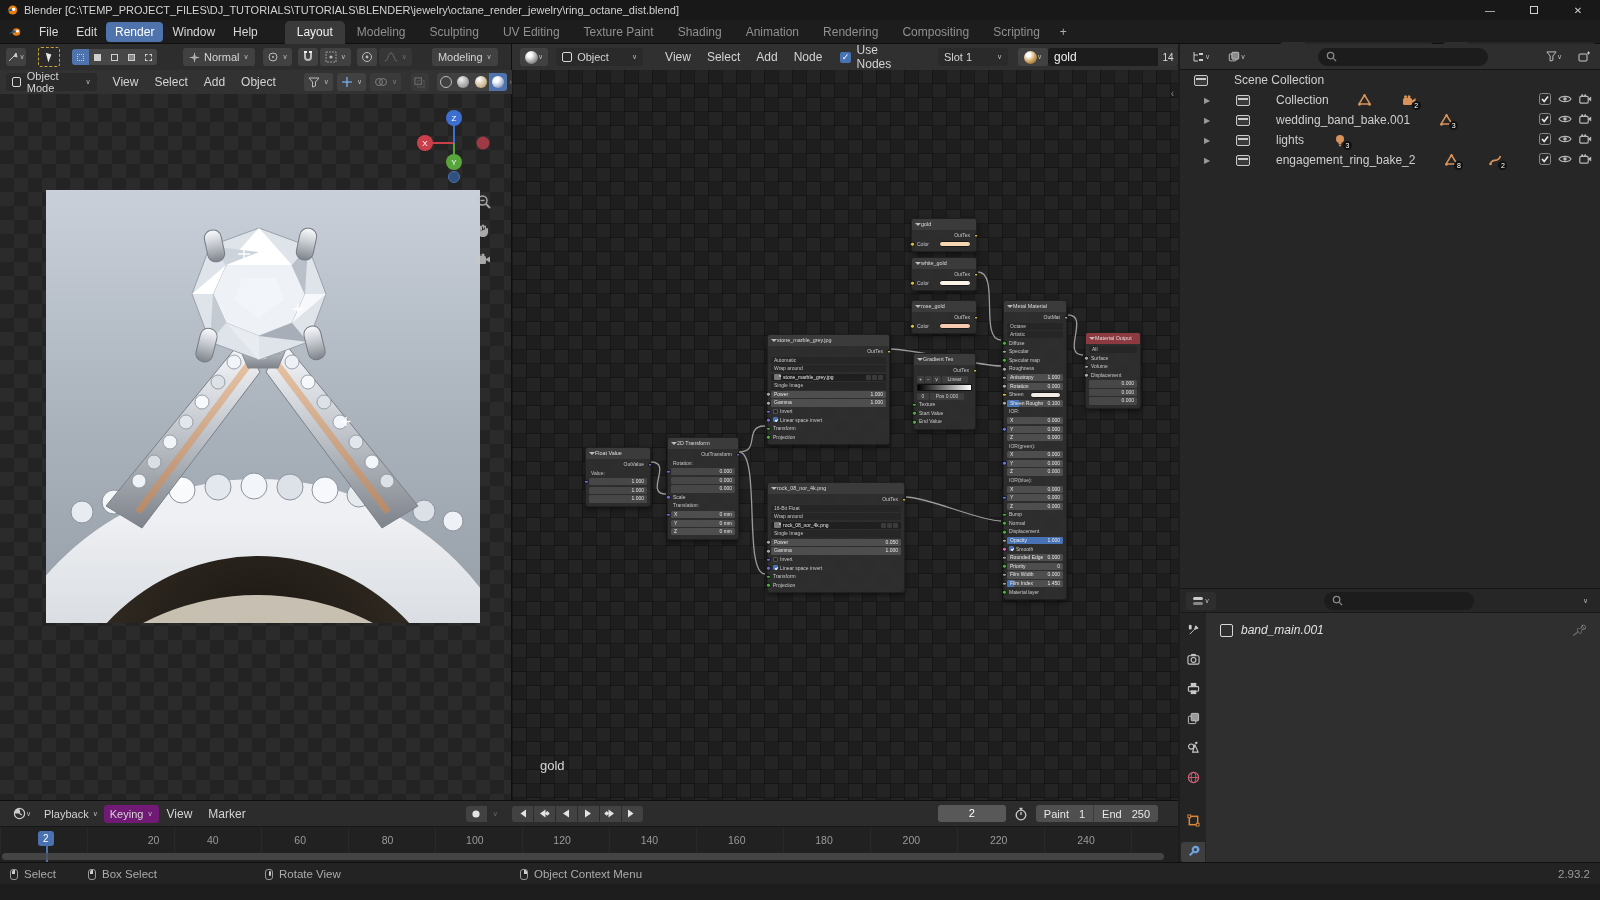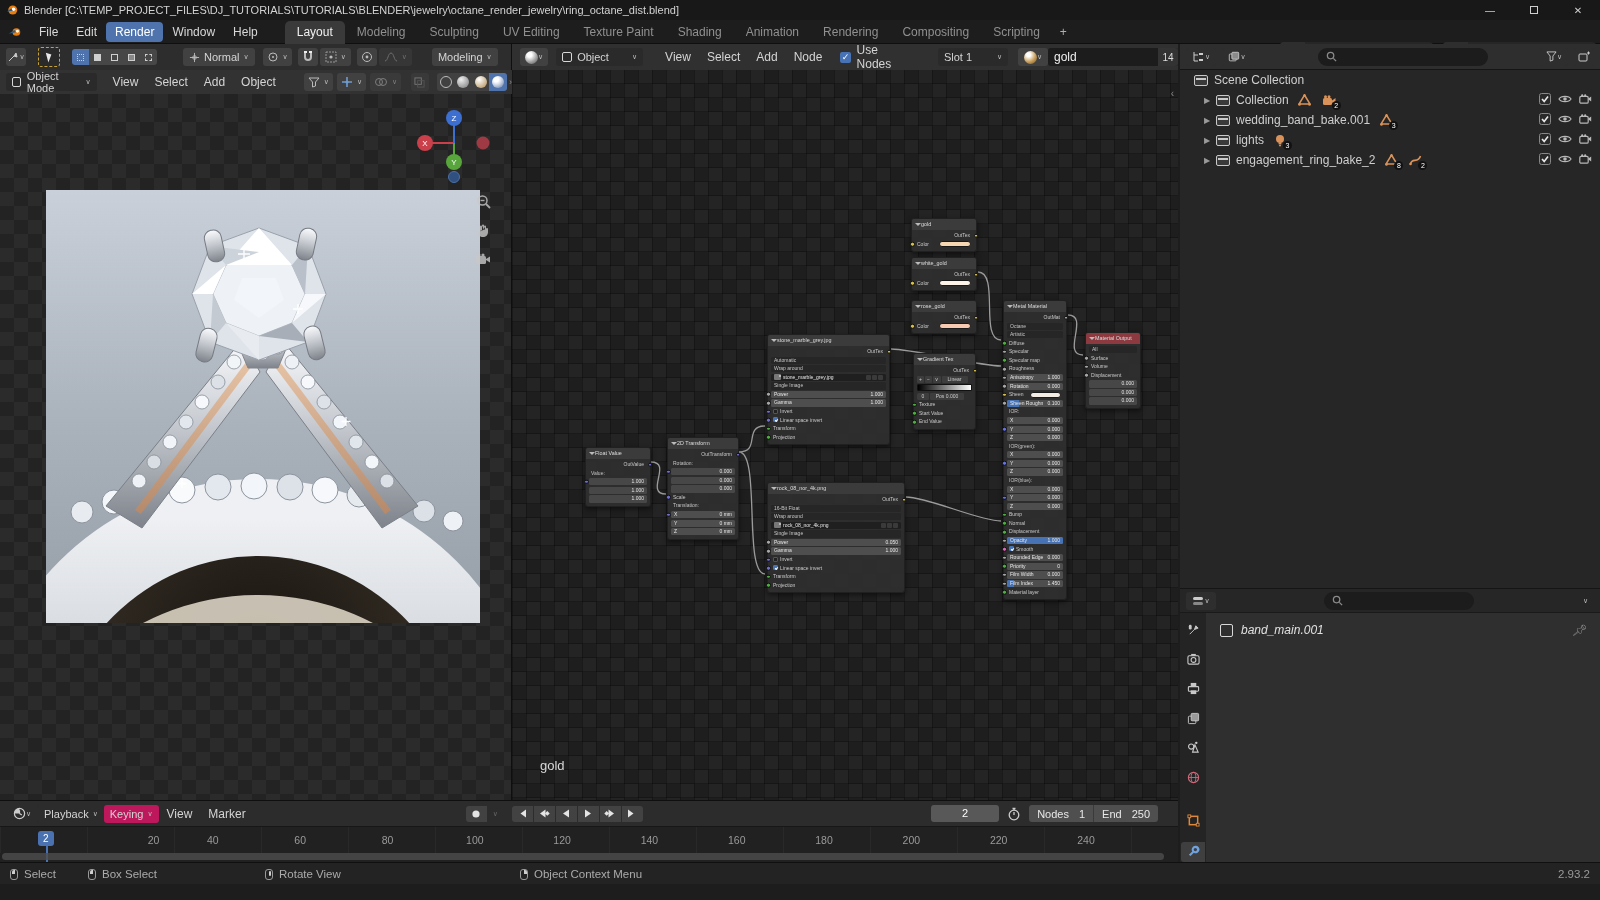--- a/index.html
+++ b/index.html
@@ -106,21 +106,21 @@
   .imgico { display:inline-block; width:7px; height:5.4px; background:#777; border-radius:1px; vertical-align:middle; margin:0 2px 1px 0; position:relative; }
   .imgico::after{ content:""; position:absolute; right:0.5px; top:0.5px; width:2px; height:2px; border-radius:50%; background:#ccc; }
   .minib { display:inline-block; width:5px; height:5.4px; background:#3a3a3a; border-radius:1px; vertical-align:middle; margin-left:1px; }
   #matlabel { position:absolute; left:28px; top:688px; font-size:13px; color:#d8d8d8; }
   #ncollapse { position:absolute; right:4px; top:18px; color:#8a8a8a; font-size:10px; }
 
   
   #outliner { position:absolute; left:1180px; top:44px; width:420px; height:544px; background:#262626; }
   #outlhead { height:26px; background:#2e2e2e; border-bottom:1px solid #151515; display:flex; align-items:center; gap:6px; padding:0 6px; }
   .searchbox { flex:0 0 auto; display:flex; align-items:center; background:#1c1c1c; border-radius:10px; height:18px; padding:0 8px; color:#8a8a8a; font-size:11px; gap:5px; }
-  .orow { display:flex; align-items:center; height:20px; font-size:12px; color:#cfcfcf; position:relative; padding-left:14px; }
+  .orow { display:flex; align-items:center; height:20px; font-size:12px; color:#cfcfcf; position:relative; padding-left:14px;gap:20px; }
   .orow .exp { width:18px; color:#9a9a9a; font-size:8px; text-align:center; }
   .colicon { width:14px; height:11px; border:1px solid #c9c9c9; border-radius:2px; position:relative; margin-right:6px; background:#3a3a3a; }
   .colicon::before { content:""; position:absolute; left:1px; right:1px; top:2px; height:2px; background:#c9c9c9; }
   .dicon { position:relative; margin-left:8px; width:16px; height:14px; display:inline-flex; align-items:center; justify-content:center; }
   .dicon .badge { position:absolute; right:-4px; bottom:-3px; background:#111; color:#fff; font-size:7px; line-height:9px; min-width:9px; border-radius:5px; text-align:center; padding:0 1px; }
   .rowtoggles { position:absolute; right:8px; display:flex; gap:7px; align-items:center; }
 
   
   #props { position:absolute; left:1180px; top:588px; width:420px; height:274px; background:#2f2f2f; border-top:1px solid #151515; }
   #propshead { height:24px; background:#262626; display:flex; align-items:center; padding:0 6px; gap:8px; border-bottom:1px solid #1a1a1a; }
@@ -1186,21 +1186,21 @@
             <circle cx="7" cy="7" r="5.5" fill="none" stroke="#ccc" stroke-width="1.3"></circle>
             <path d="M7 7V3.5M7 7l2.5 1.5" stroke="#ccc" stroke-width="1.3"></path>
             <path d="M7 1.5A5.5 5.5 0 0 0 1.5 7H7z" fill="#ccc"></path>
           </svg>
           <span class="chev">∨</span>
         </div>
       <div class="hbtn" style="background:#2c2c2c">
           <span>Playback</span>
           <span class="chev">∨</span>
         </div>
-      <div class="hbtn" style="background:#be185d">
+      <div class="hbtn" style="background:#701a75">
           <span>Keying</span>
           <span class="chev">∨</span>
         </div>
       <span class="hmenu">View</span>
       <span class="hmenu">Marker</span>
       <div style="display:flex;align-items:center;gap:2px;margin-left:212px">
         <div class="tpbtn" style="border-radius:3px 0 0 3px">
             <svg width="10" height="10" viewBox="0 0 10 10">
               <circle cx="5" cy="5" r="3.6" fill="#e4e4e4"></circle>
             </svg>
@@ -1242,21 +1242,21 @@
           </div>
       </div>
       <div style="display:flex;align-items:center;gap:8px;margin-left:auto;margin-right:14px">
         <div class="framefield">2</div>
         <svg width="14" height="14" viewBox="0 0 14 14">
             <circle cx="7" cy="8" r="4.8" fill="none" stroke="#ccc" stroke-width="1.3"></circle>
             <path d="M7 8V5M5.5 1.5h3M7 1.5v2" stroke="#ccc" stroke-width="1.3"></path>
           </svg>
         <div style="display:flex;border-radius:3px;overflow:hidden">
           <div class="sefield">
-              <span>Nodes</span>
+              <span>Paint</span>
               <span>1</span>
             </div>
           <div class="sefield" style="border-left:1px solid #3a3a3a">
               <span>End</span>
               <span>250</span>
             </div>
         </div>
       </div>
     </div>
     <div id="tlruler">

